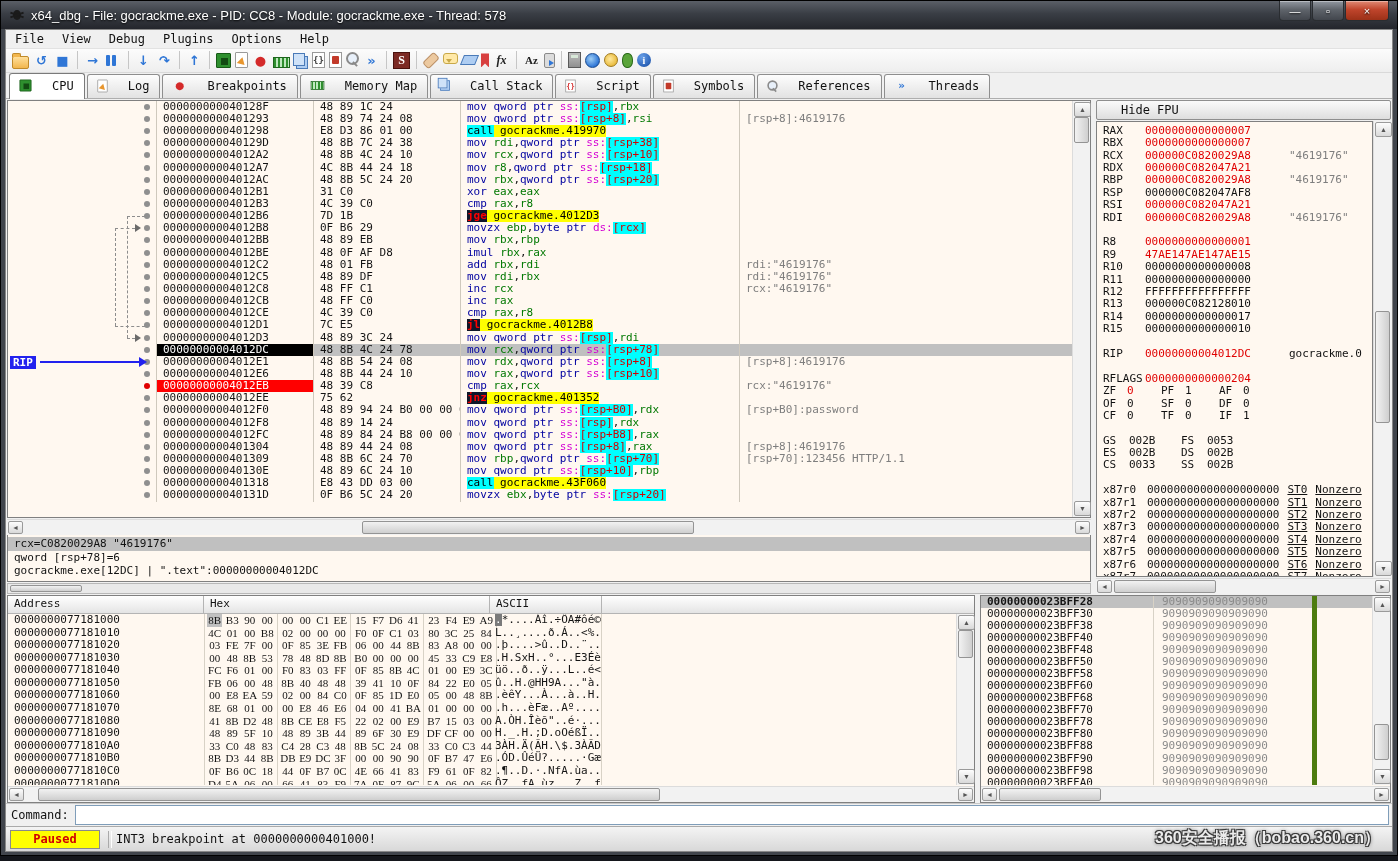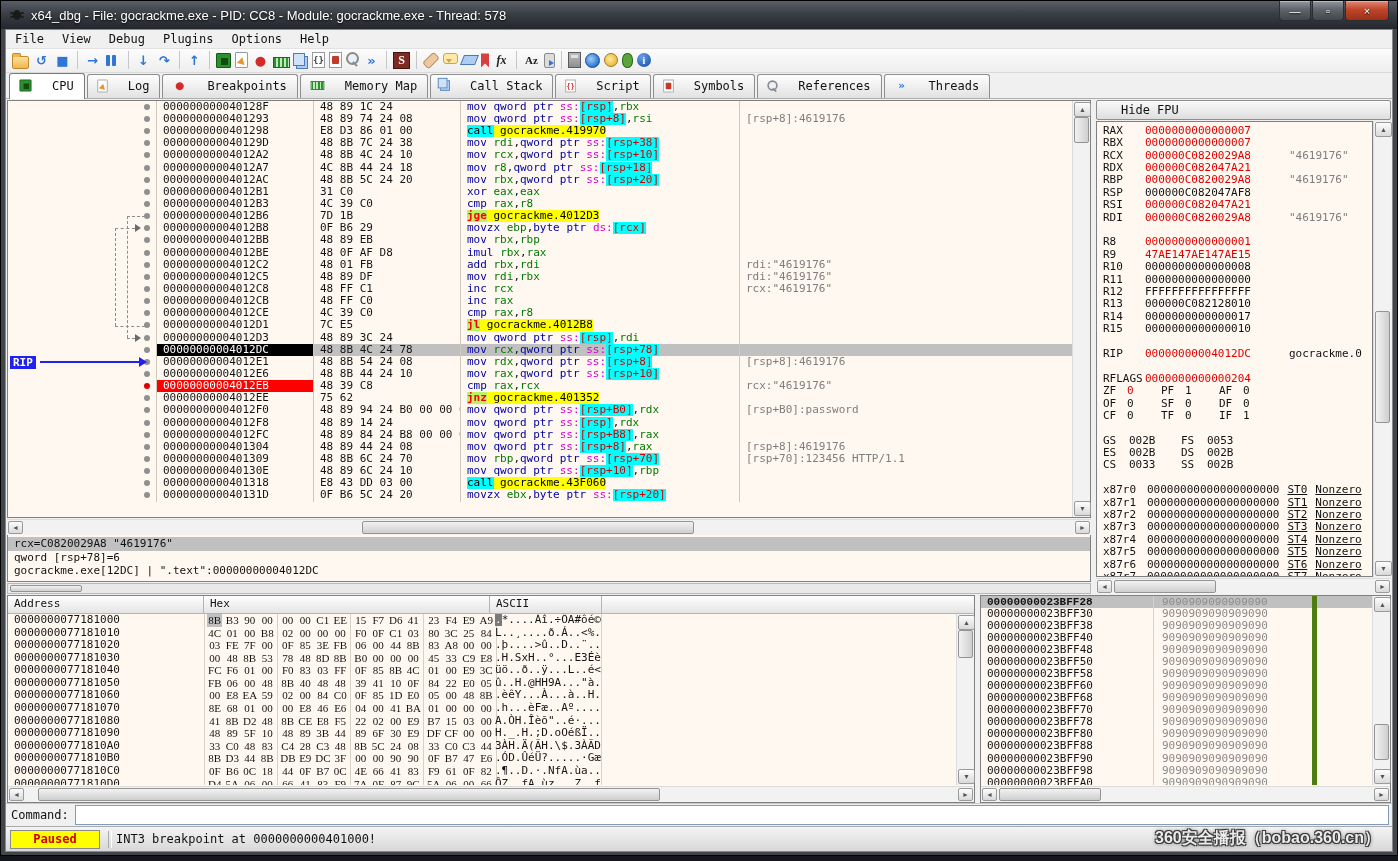--- a/index.html
+++ b/index.html
@@ -77,21 +77,21 @@
   .da{width:150px;flex:none;padding-left:6px;border-right:1px solid #cfc9bd;overflow:hidden;}
   .da.rip{background:#000;color:#fff;}
   .da.bpa{background:#ff0000;color:#fff;}
   .db{width:140px;flex:none;padding-left:6px;border-right:1px solid #cfc9bd;overflow:hidden;}
   .di{width:272px;flex:none;padding-left:6px;border-right:1px solid #cfc9bd;overflow:hidden;}
   .dc{flex:1;padding-left:6px;color:#7e7e7e;overflow:hidden;}
   .t-mn{color:#0000a0;}
   .t-reg{color:#007800;}
   .t-seg{color:#d400d4;}
   .t-mem{color:#d00000;background:#00ffff;}
-  .t-jmp{color:#ff0000;background:#bef264;font-weight:bold;}
+  .t-jmp{color:#ff0000;background:#0f172a;font-weight:bold;}
   .t-call{color:#000;background:#00ffff;}
   .t-yl{background:#ffff00;color:#000;}
   .gutterlayer{position:absolute;left:0;top:0;width:148px;height:100%;pointer-events:none;z-index:3;}
   .jv{position:absolute;border-left:1px dashed #8d8d8d;}
   .jh{position:absolute;border-top:1px dashed #8d8d8d;}
   .jarr{position:absolute;width:0;height:0;border:4px solid transparent;border-left:6px solid #6a6a6a;}
   .riplab{position:absolute;background:#2222ee;color:#fff;font:bold 11px "DejaVu Sans Mono",monospace;padding:0 3px;height:13px;line-height:13px;}
   .ripline{position:absolute;height:2px;background:#2222ee;}
   .riparr{position:absolute;width:0;height:0;border:5px solid transparent;border-left:8px solid #2222ee;}
   
@@ -143,21 +143,21 @@
   .mh{width:286px;flex:none;display:flex;}
   .hgroup{width:70px;flex:none;border-right:1px solid #d8d2c6;display:flex;justify-content:space-around;padding:0 1px;font-family:Liberation Serif, serif;}
   .hb{width:15px;text-align:center;}
   .hb.selb{background:#c0c0c0;}
   .masc{width:106px;flex:none;padding-left:4px;border-right:1px solid #d8d2c6;letter-spacing:0;}
   .sela{background:#7a7a7a;color:#fff;}
   .stackcol{flex:1;display:flex;flex-direction:column;border:1px solid #808080;background:#fff8f0;margin-left:5px;}
   .stackbody{flex:1;display:flex;min-height:0;}
   .stackrows{flex:1;font:11px/12.05px "DejaVu Sans Mono",monospace;color:#141414;overflow:hidden;}
   .sr{display:flex;height:12.05px;white-space:nowrap;}
-  .sr.sel{background:#c0c0c0;font-family:Liberation Mono, monospace;}
+  .sr.sel{background:#c0c0c0;}
   .sr.sel .sa{font-weight:bold;}
   .sa{width:166px;flex:none;padding-left:6px;border-right:1px solid #d8d2c6;}
   .svl{width:150px;flex:none;padding-left:8px;border-right:5px solid #4d7c0f;color:#8a8a8a;}
   
   .commandbar{height:26px;display:flex;align-items:center;background:#f0f0f0;border-top:1px solid #c8c8c8;padding:0 3px;}
   .cmdlabel{font:12px "DejaVu Sans Mono",monospace;color:#111;padding:0 6px 0 2px;}
   .cmdinput{flex:1;height:18px;border:1px solid #7f9db9;background:#fff;font:12px "DejaVu Sans Mono",monospace;padding:0 4px;}
   .statusbar{height:24px;display:flex;align-items:center;background:linear-gradient(#f4f4f4,#d8d8d8);border-top:1px solid #aaa;position:relative;}
   .paused{width:88px;height:17px;margin:12px 4px;background:#ffff00;border:1px solid #8a8a8a;color:#d00000;
      font:bold 12px "DejaVu Sans Mono",monospace;display:flex;align-items:center;justify-content:center;}

